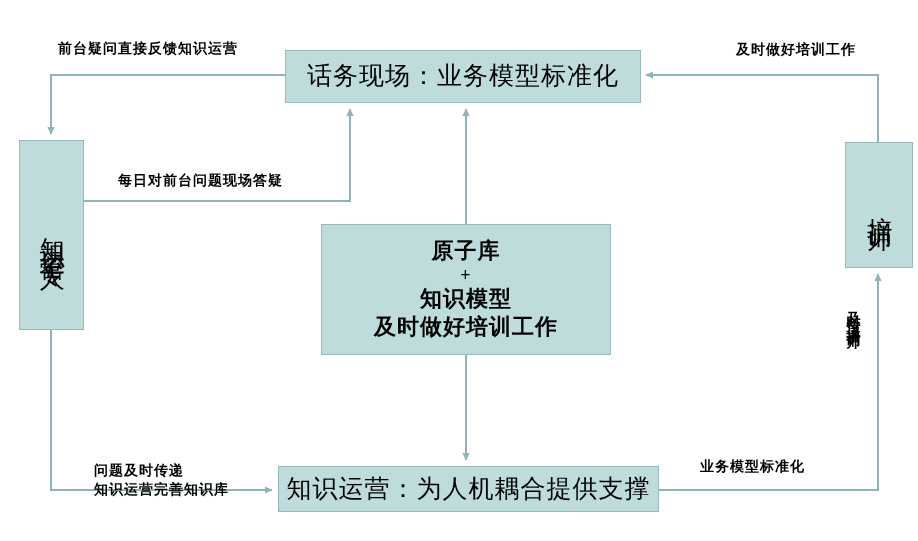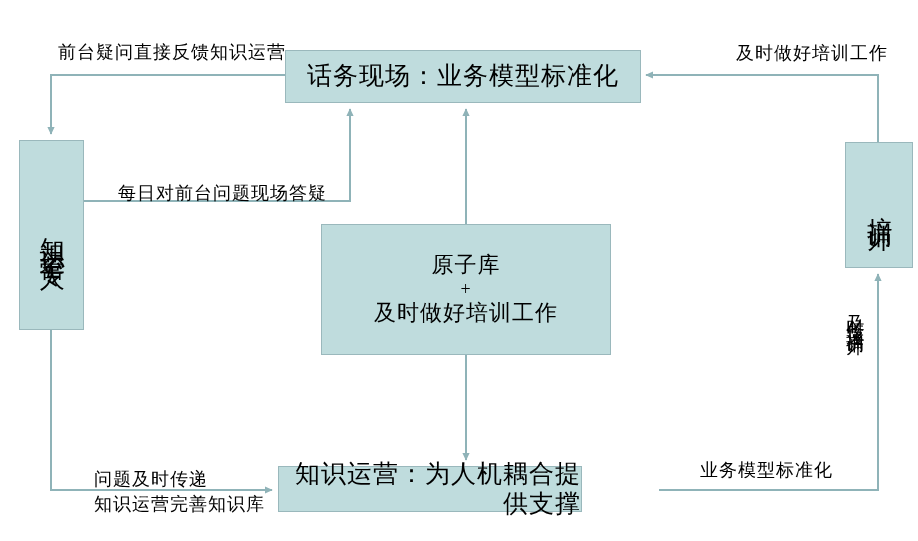--- a/index.html
+++ b/index.html
@@ -31,21 +31,20 @@
     align-items: center;
     justify-content: center;
     color: #000000;
     text-align: center;
     line-height: 1.22;
     z-index: 3;
   }
   .node-h {
     font-size: 25px;
     letter-spacing: 1px;
-    text-align: right;
   }
   .node-v {
     writing-mode: vertical-rl;
     text-orientation: upright;
     font-size: 25px;
     letter-spacing: 6px;
   }
   .node-multi {
     flex-direction: column;
     font-size: 22px;
@@ -53,26 +52,27 @@
   }
   .node-multi .line-plus {
     font-size: 18px;
     line-height: 1.1;
   }
   .node-multi .line {
     line-height: 1.28;
   }
   .edge-label {
     position: absolute;
-    font-size: 18px;
+    font-size: 14px;
     color: #000000;
     letter-spacing: 1px;
     white-space: nowrap;
     line-height: 1.35;
     z-index: 4;
+    font-weight: bold;
   }
   .edge-label.vert {
     writing-mode: vertical-rl;
     text-orientation: upright;
     letter-spacing: 4px;
     white-space: normal;
   }
   .edge-label.center {
     text-align: left;
     white-space: pre-line;
@@ -110,35 +110,36 @@
   </div>
 
   <div class="node node-v" style="left:19px; top:140px; width:65px; height:190px;">
     <span>知识运营专人</span>
   </div>
 
   <div class="node node-v" style="left:845px; top:142px; width:68px; height:126px;">
     <span>培训师</span>
   </div>
 
-  <div class="node node-multi" style="left:321px; top:224px; width:290px; height:131px;">
+  <div class="node node-multi" style="left:321px; top:224px; width:290px; height:131px;font-weight:bold;">
     <span class="line">原子库</span>
     <span class="line-plus">+</span>
+    <span class="line">知识模型</span>
     <span class="line">及时做好培训工作</span>
   </div>
 
-  <div class="node node-h" style="left:278px; top:466px; width:304px; height:46px;">
+  <div class="node node-h" style="left:278px; top:466px; width:381px; height:46px;">
     <span>知识运营：为人机耦合提供支撑</span>
   </div>
 
   <div class="edge-label" style="left:58px; top:40px;">
     <span>前台疑问直接反馈知识运营</span>
   </div>
 
-  <div class="edge-label" style="left:118px; top:181px;text-align:center;">
+  <div class="edge-label" style="left:118px; top:172px;text-align:center;">
     <span>每日对前台问题现场答疑</span>
   </div>
 
   <div class="edge-label" style="left:696px; top:41px;margin-left:40px;">
     <span>及时做好培训工作</span>
   </div>
 
   <div class="edge-label center" style="left:94px; top:443px;">
     <span>问题及时传递
 知识运营完善知识库</span>

